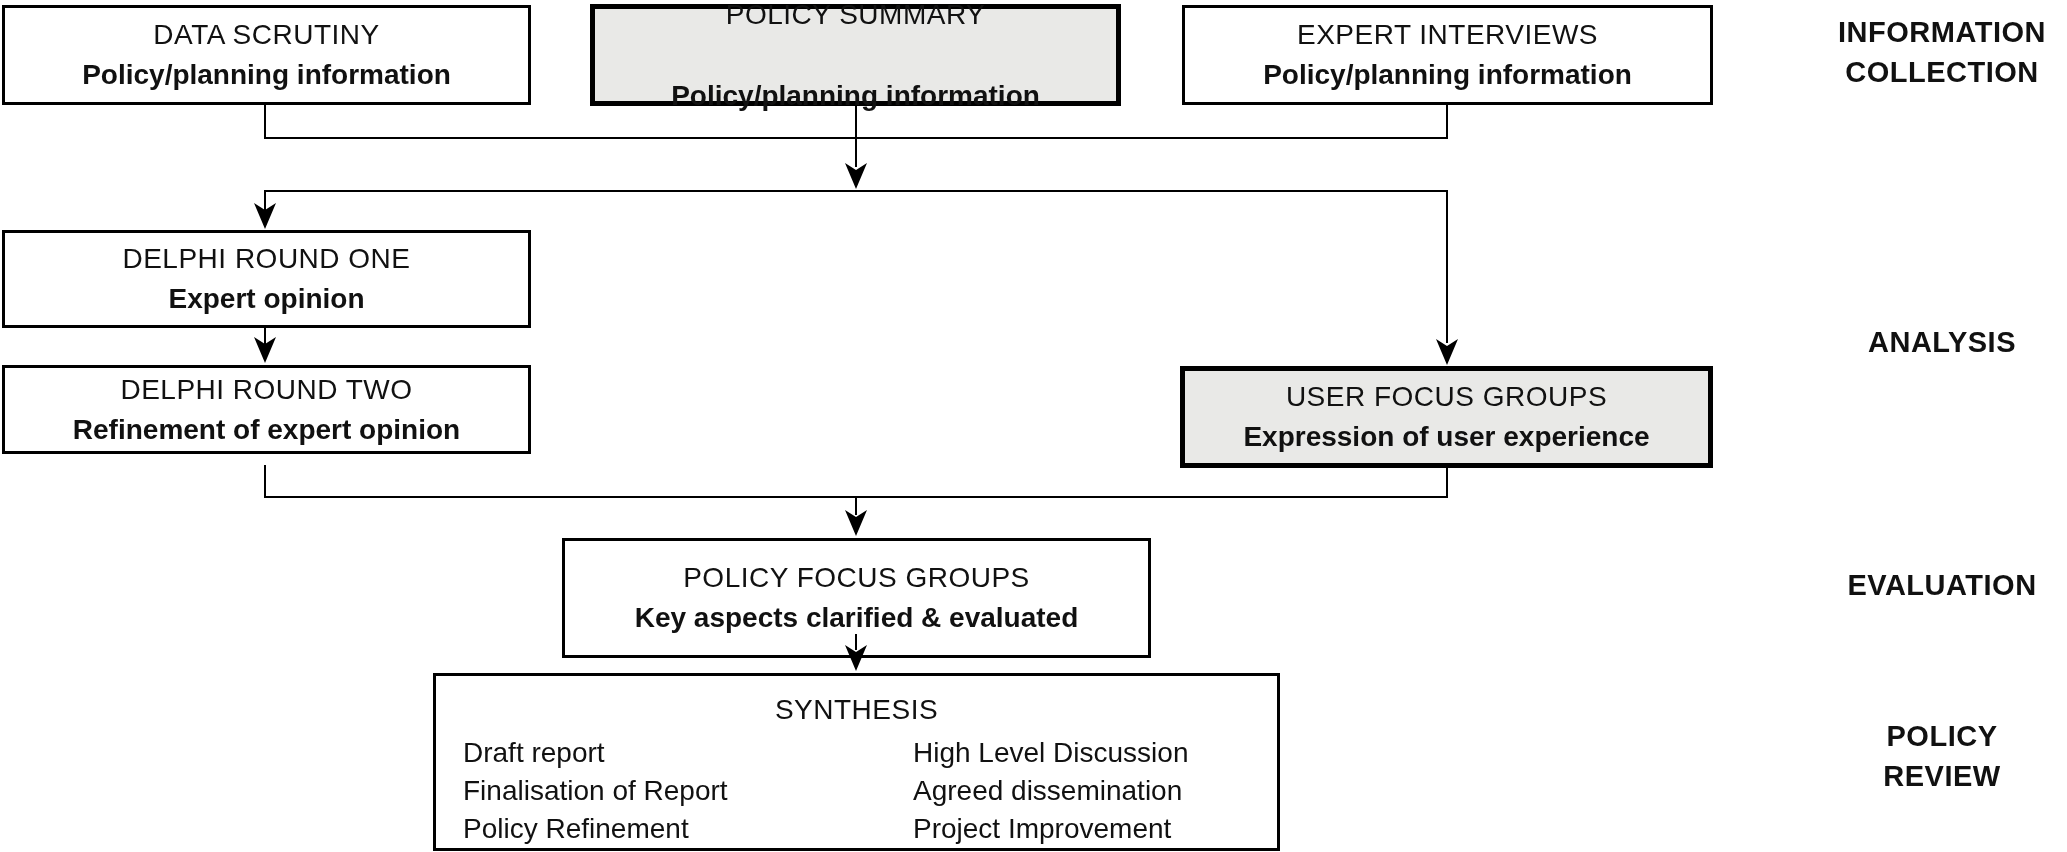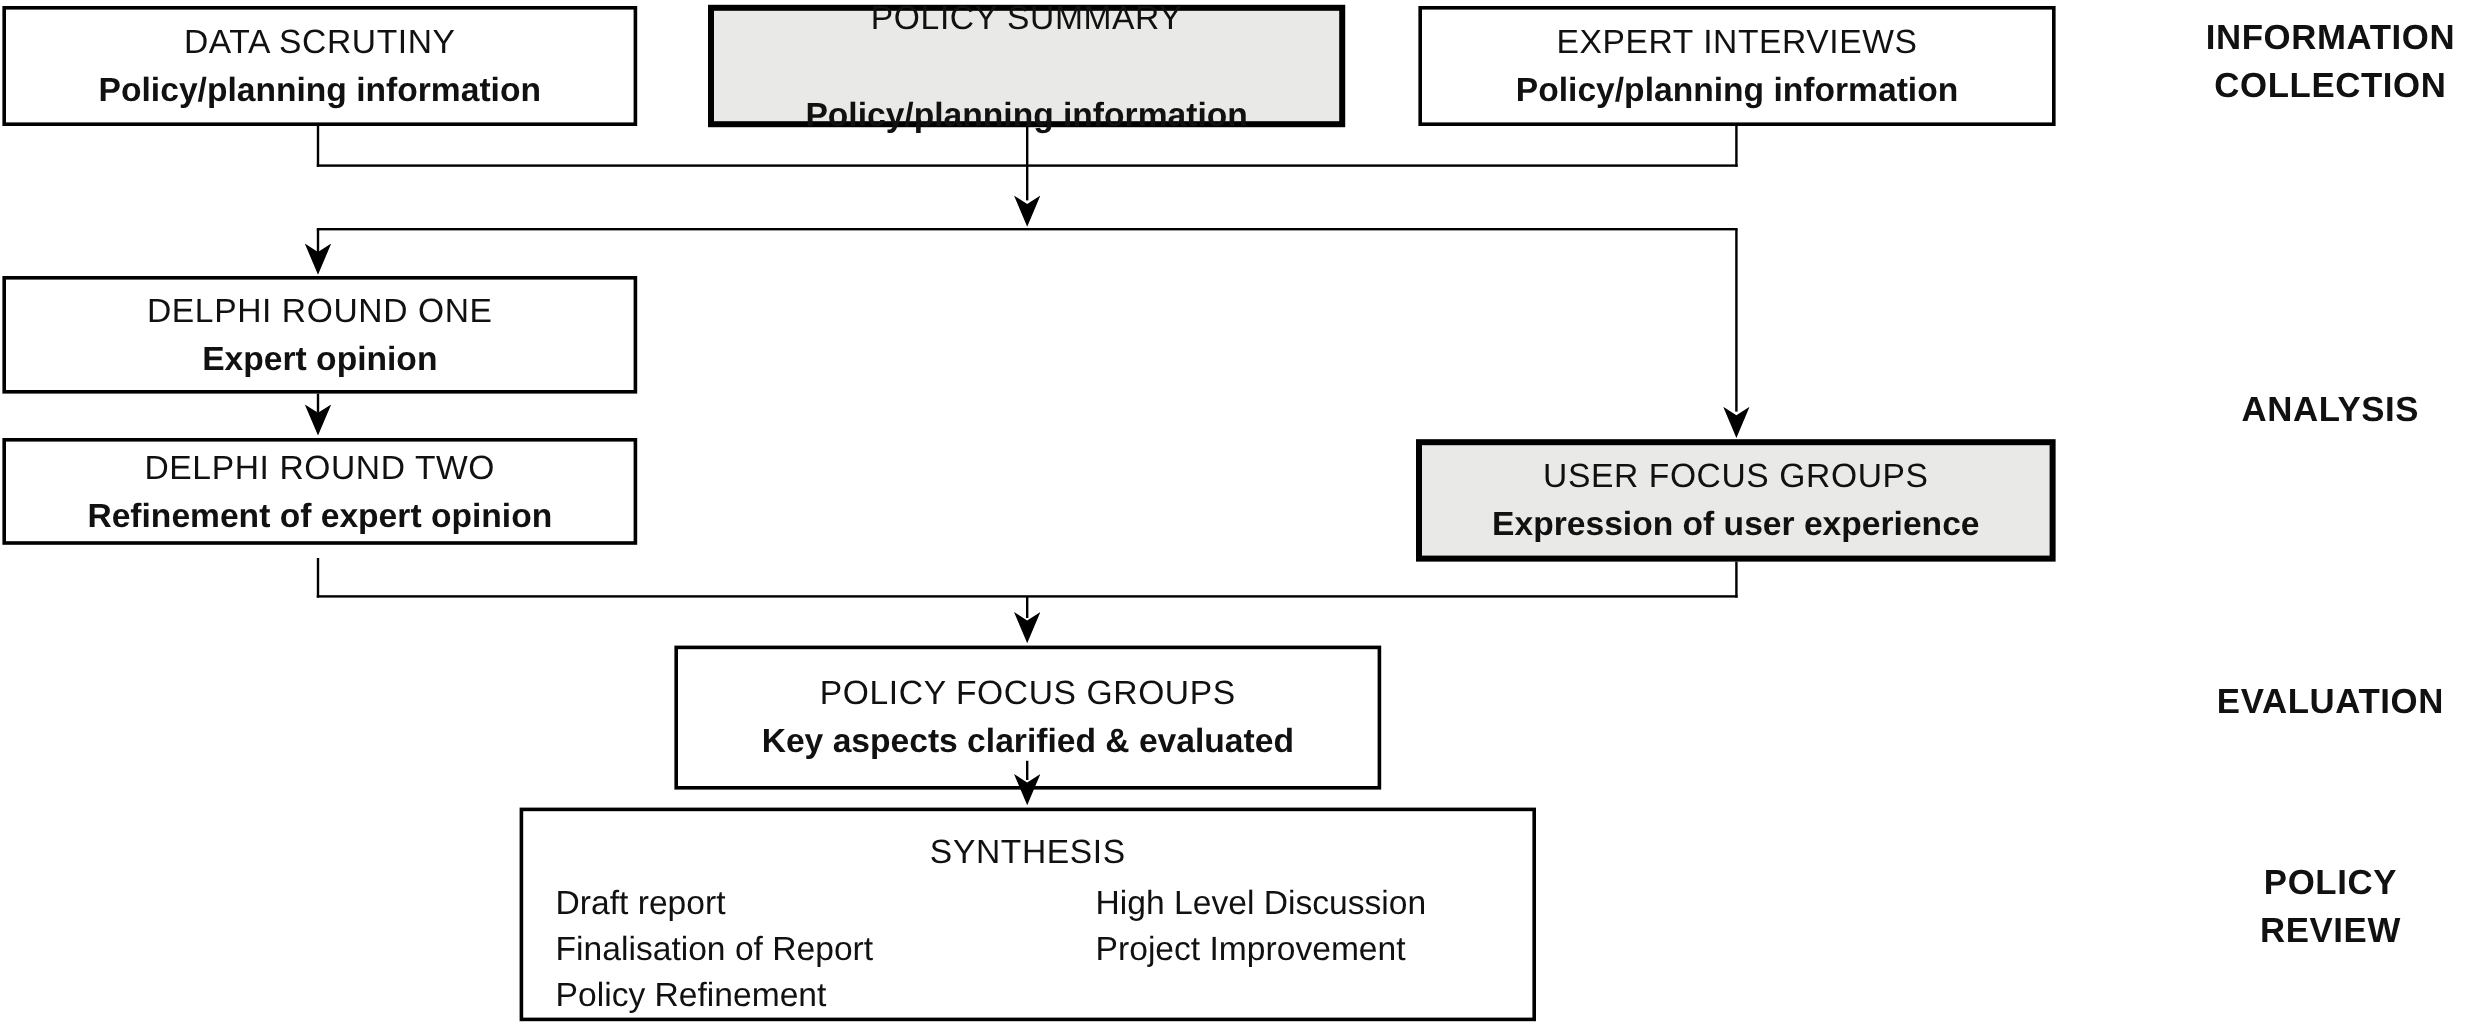--- a/index.html
+++ b/index.html
@@ -115,20 +115,21 @@
   <div class="box synthesis" style="left:433px; top:673px; width:847px; height:178px;">
     <div class="title">SYNTHESIS</div>
     <div class="syn-cols">
       <div class="syn-col left">
         <div class="syn-item">Draft report</div>
         <div class="syn-item">Finalisation of Report</div>
         <div class="syn-item">Policy Refinement</div>
       </div>
       <div class="syn-col right">
         <div class="syn-item">High Level Discussion</div>
+        <div class="syn-item">Agreed dissemination</div>
         <div class="syn-item">Project Improvement</div>
       </div>
     </div>
   </div>
 
   <div class="stage-label" style="top:12px;">
     <div>INFORMATION</div>
     <div>COLLECTION</div>
   </div>
   <div class="stage-label" style="top:322px;">

